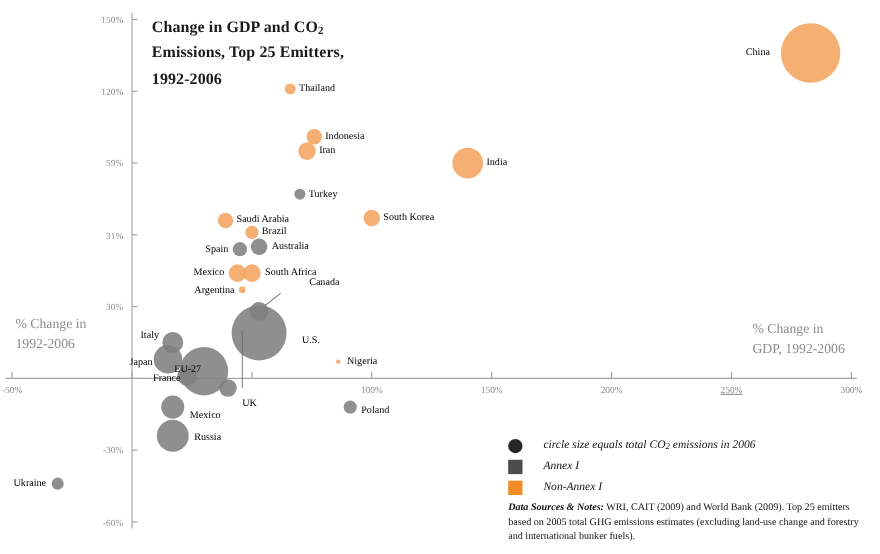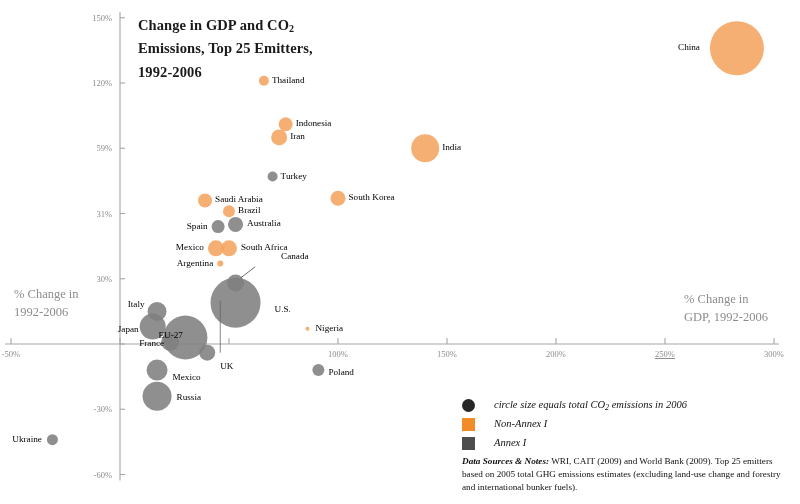--- a/index.html
+++ b/index.html
@@ -222,26 +222,26 @@
       <div class="pt-label lbl-right" style="top: 304.675px; left: 274.54px;">U.S.</div>
       <div class="pt-label lbl-left" style="top: 43.2px; right: 100.06px;">China</div>
     </div>
 
   <div id="legend">
     <div class="legend-row">
       <span class="legend-mark circle" id="lm-size" style="background: rgb(38, 38, 38);"></span>
       <span class="legend-text"><span>circle size equals total CO</span><sub>2</sub><span> emissions in 2006</span></span>
     </div>
     <div class="legend-row">
+      <span class="legend-mark" id="lm-annex1" style="background: rgb(77, 77, 77);"></span>
+      <span class="legend-text">Annex I</span>
+    </div>
+    <div class="legend-row">
       <span class="legend-mark" id="lm-nonannex1" style="background: rgb(242, 140, 40);"></span>
       <span class="legend-text">Non-Annex I</span>
     </div>
-    <div class="legend-row">
-      <span class="legend-mark" id="lm-annex1" style="background: rgb(77, 77, 77);"></span>
-      <span class="legend-text">Annex I</span>
-    </div>
   </div>
 
   <div id="source-note">
     <span class="src-strong">Data Sources &amp; Notes:</span><span> WRI, CAIT (2009) and World Bank (2009). Top 25 emitters based on 2005 total GHG emissions estimates (excluding land-use change and forestry and international bunker fuels).</span>
   </div>
 
 </div>
 
 </body></html>

